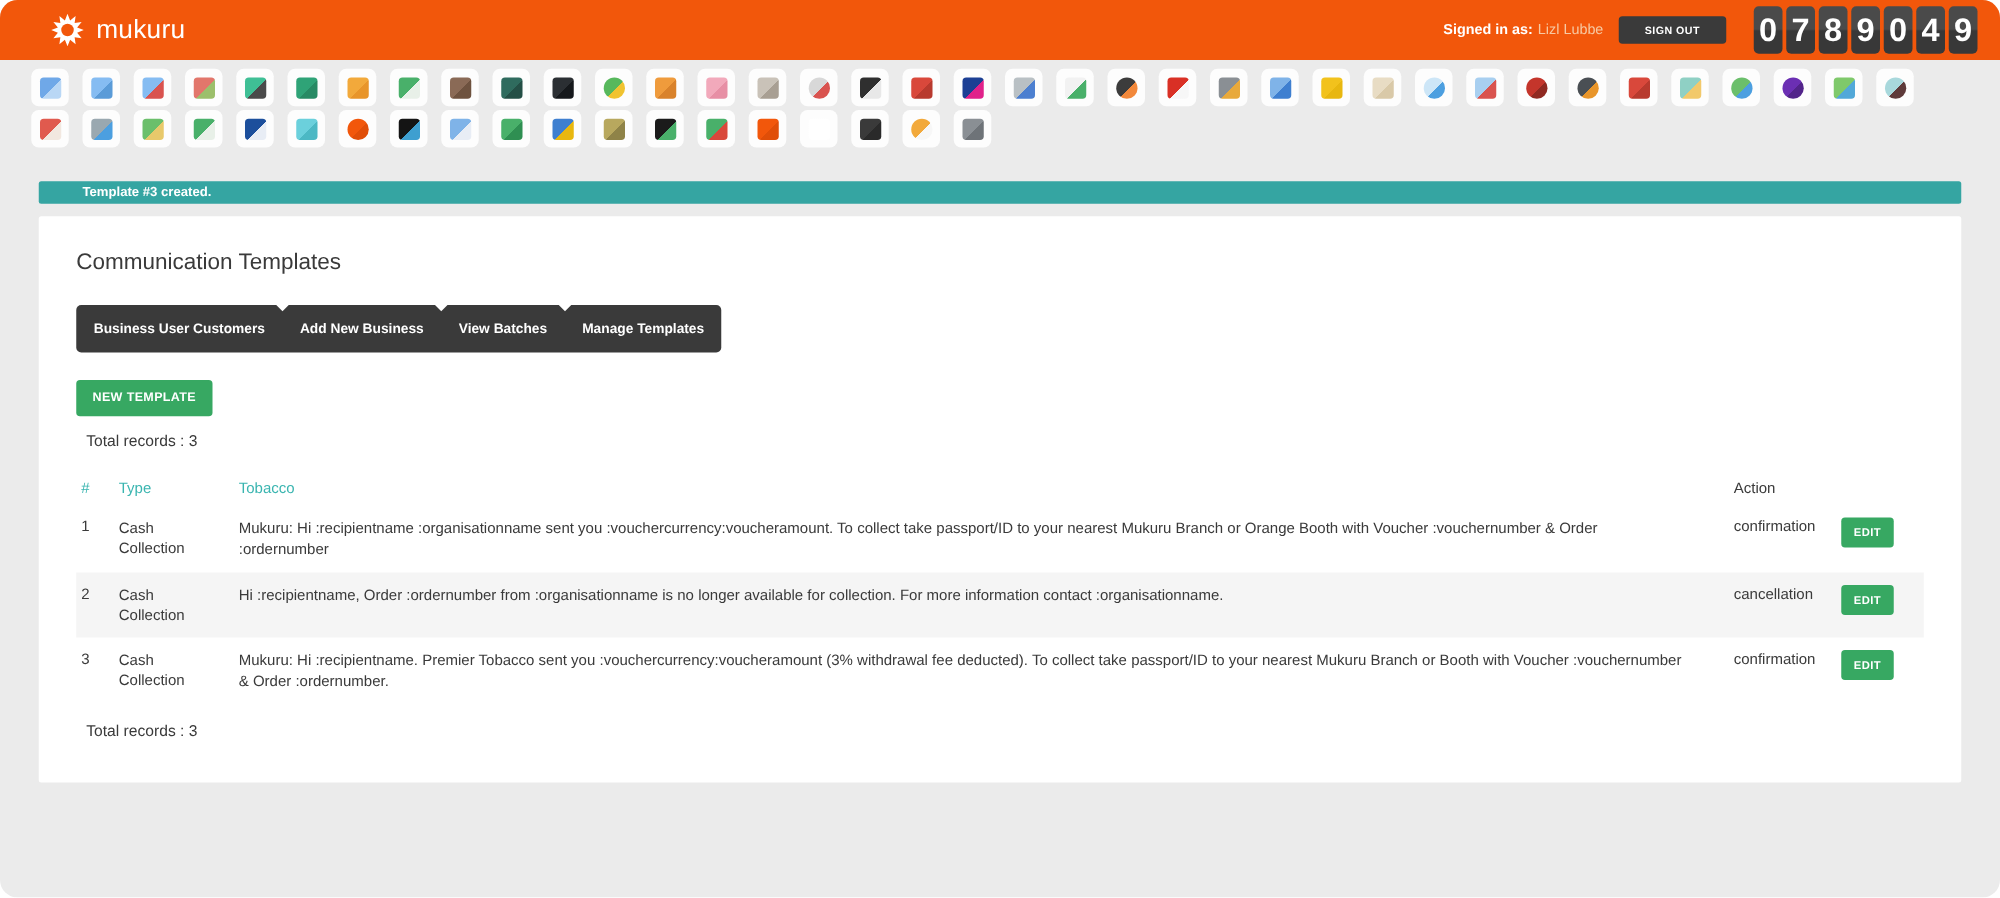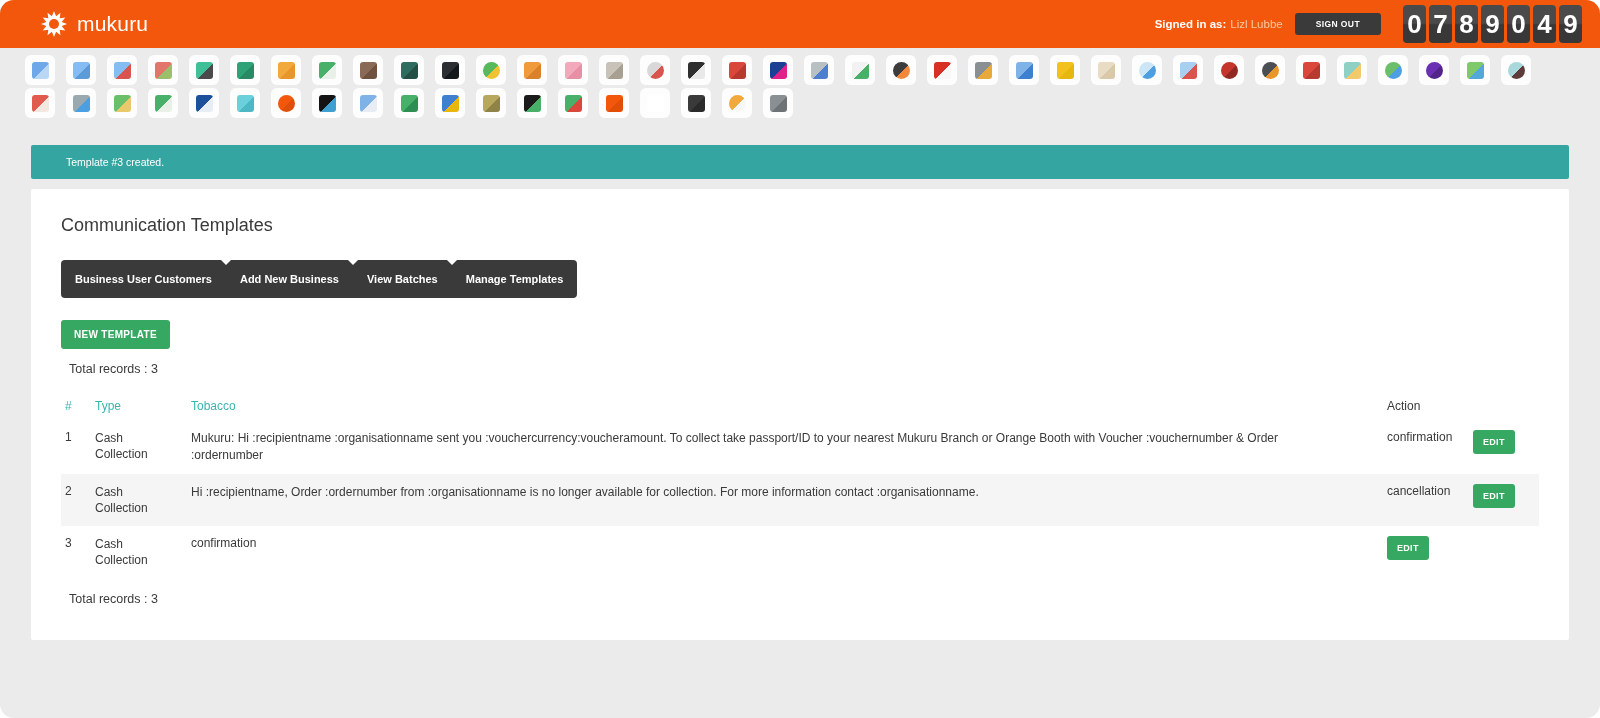--- a/index.html
+++ b/index.html
@@ -21,22 +21,22 @@
            color:#fff; font-size:26px; font-weight:bold; display:flex; align-items:center; justify-content:center; }
 
   
   .icons { padding:7px 0 0 25px; }
   .icon-row { display:flex; gap:11px; margin-bottom:3px; }
   .tile { width:30px; height:30px; background:#FDFDFD; border-radius:6px; flex:0 0 auto;
           display:flex; align-items:center; justify-content:center; cursor:pointer; }
   .glyph { width:17px; height:17px; border-radius:3px; }
 
   
-  .notice { margin:27px 31px 0; height:34px; background:#35A5A2; border-radius:2px;
-            display:flex; align-items:center; padding-left:35px; color:#fff; font-size:10.5px; font-weight:normal; }
+  .notice { margin:27px 31px 0; height:18px; background:#35A5A2; border-radius:2px;
+            display:flex; align-items:center; padding-left:35px; color:#fff; font-size:10.5px; font-weight:bold; }
 
   
   .panel { margin:10px 31px 16px; background:#fff; border-radius:2px; padding:26px 30px 34px; min-height:360px; }
   .page-title { font-size:18px; color:#3A3A3A; font-weight:400; }
 
   .tabs { margin-top:24px; display:inline-flex; background:#3A3A3A; border-radius:4px; height:38px; }
   .tab { color:#fff; font-size:11px; font-weight:bold; padding:0 14px; display:flex; align-items:center;
          position:relative; cursor:pointer; white-space:nowrap; }
   .tab + .tab::before { content:""; position:absolute; left:-5px; top:0;
          border-left:5px solid transparent; border-right:5px solid transparent; border-top:5px solid #fff; }
@@ -307,20 +307,21 @@
         <div class="c-type">Cash Collection</div>
         <div class="c-template">Hi :recipientname, Order :ordernumber from :organisationname is no longer available for collection. For more information contact :organisationname.</div>
         <div class="c-trigger">cancellation</div>
         <div class="c-action">
           <button class="edit-btn">EDIT</button>
         </div>
       </div>
         <div class="trow grid-cols">
         <div class="c-num">3</div>
         <div class="c-type">Cash Collection</div>
+        <div class="c-template">Mukuru: Hi :recipientname. Premier Tobacco sent you :vouchercurrency:voucheramount (3% withdrawal fee deducted). To collect take passport/ID to your nearest Mukuru Branch or Booth with Voucher :vouchernumber &amp; Order :ordernumber.</div>
         <div class="c-trigger">confirmation</div>
         <div class="c-action">
           <button class="edit-btn">EDIT</button>
         </div>
       </div>
       </div>
 
     <div class="total-records bottom-total">Total records : 3</div>
   </div>
 

